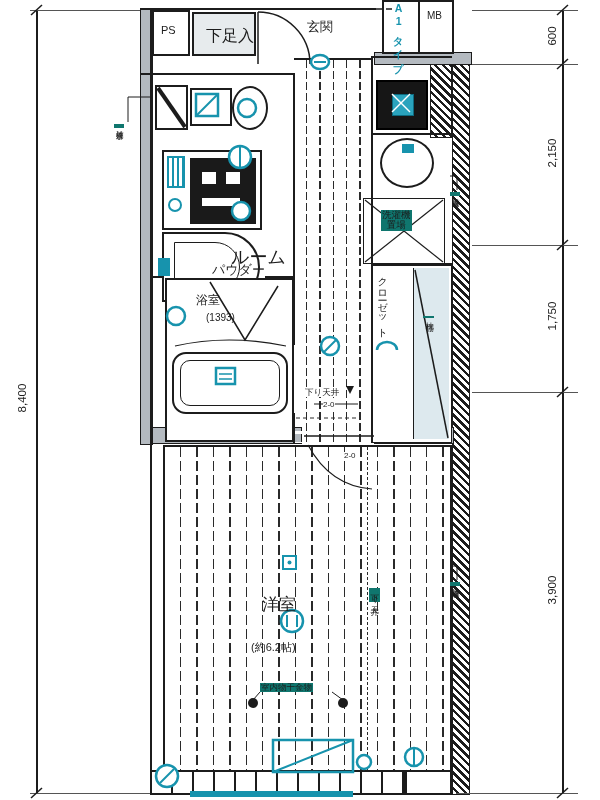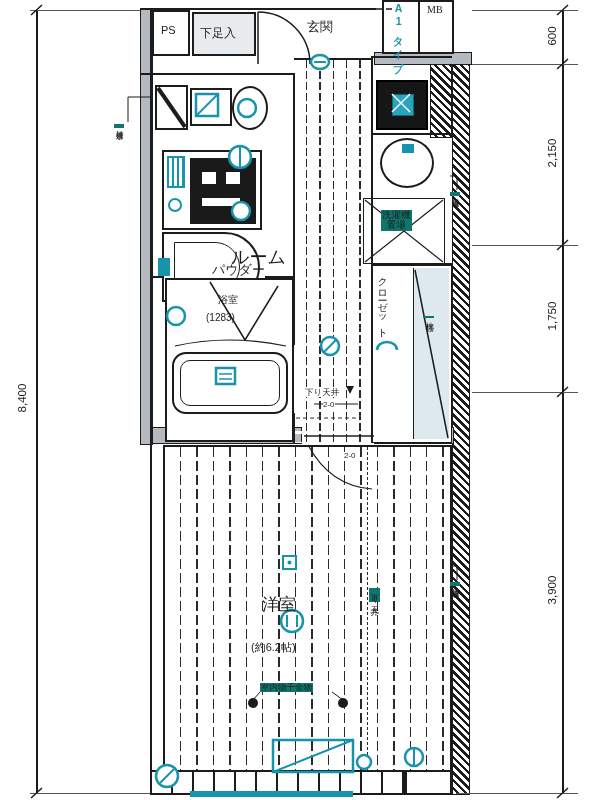--- a/index.html
+++ b/index.html
@@ -40,26 +40,26 @@
   <div class="wallgray" style="left:374px;top:52px;width:98px;height:13px;"></div>
   <div class="hatch" style="left:452px;top:64px;width:18px;height:731px;"></div>
   <div class="hatch" style="left:430px;top:64px;width:22px;height:74px;"></div>
   <div class="hatch" style="left:432px;top:748px;width:20px;height:47px;"></div>
   <div class="wallgray" style="left:152px;top:427px;width:150px;height:17px;"></div>
   <div class="wallgray" style="left:374px;top:427px;width:80px;height:17px;"></div>
 
   <div class="room" style="left:152px;top:10px;width:38px;height:46px;"></div>
   <div class="lbl" style="left:161px;top:24px;font-size:11px;">PS</div>
   <div class="room" style="left:192px;top:12px;width:64px;height:44px;background:#e7ebed;"></div>
-  <div class="lbl" style="left:200px;top:27px;font-size:12px;">下足入</div>
+  <div class="lbl" style="left:206px;top:27px;font-size:16px;">下足入</div>
   <div class="lbl" style="left:307px;top:20px;font-size:13px;">玄関</div>
   <div class="room" style="left:382px;top:0;width:38px;height:54px;"></div>
   <div class="lbl vtext teal" style="left:392px;top:2px;font-size:10.5px;font-weight:bold;">A1タイプ</div>
   <div class="room" style="left:418px;top:0;width:36px;height:54px;"></div>
-  <div class="lbl" style="left:427px;top:4px;font-size:10px;font-family:Liberation Serif, serif;">MB</div>
+  <div class="lbl" style="left:427px;top:10px;font-size:10px;">MB</div>
 
   <div class="abs boards" style="left:294px;top:60px;width:78px;height:383px;"></div>
 
   <div class="hline" style="left:140px;top:73px;width:154px;"></div>
   <div class="vline" style="left:293px;top:73px;height:272px;"></div>
   <div class="vline" style="left:293px;top:413px;height:30px;"></div>
   <div class="vline" style="left:371px;top:56px;height:387px;"></div>
   <div class="hline" style="left:372px;top:56px;width:80px;"></div>
   <div class="hline" style="left:372px;top:133px;width:80px;"></div>
   <div class="hline" style="left:372px;top:263px;width:80px;"></div>
@@ -79,22 +79,22 @@
     <div class="abs" style="left:4px;top:46px;width:14px;height:14px;border:2px solid #1793ad;border-radius:50%;"></div>
   </div>
   <div class="abs" style="left:162px;top:232px;width:98px;height:70px;border:2px solid #1c1c1c;border-radius:0 40px 40px 0;background:#fff;">
     <div class="abs" style="left:10px;top:8px;width:66px;height:50px;border:1.5px solid #1c1c1c;border-radius:0 30px 30px 0;"></div>
     <div class="abs" style="left:-6px;top:24px;width:12px;height:18px;background:#1793ad;"></div>
   </div>
   <div class="lbl" style="left:212px;top:231px;font-size:13px;margin-top:32px;">パウダー</div>
   <div class="lbl" style="left:231px;top:248px;font-size:18px;">ルーム</div>
 
   <div class="room" style="left:165px;top:278px;width:129px;height:164px;"></div>
-  <div class="lbl" style="left:218px;top:294px;font-size:10px;">浴室</div>
-  <div class="lbl" style="left:206px;top:312px;font-size:10px;">(1283)</div>
+  <div class="lbl" style="left:196px;top:294px;font-size:12px;">浴室</div>
+  <div class="lbl" style="left:206px;top:312px;font-size:10px;">(1393)</div>
   <div class="abs" style="left:172px;top:352px;width:116px;height:62px;border:2px solid #1c1c1c;border-radius:14px;background:#fff;">
     <div class="abs" style="left:6px;top:6px;width:100px;height:46px;border:1.5px solid #1c1c1c;border-radius:10px;"></div>
   </div>
 
   <div class="abs" style="left:376px;top:80px;width:52px;height:50px;background:#161616;border:2px solid #000;">
     <div class="abs" style="left:14px;top:12px;width:22px;height:22px;background:#2aa3bd;border:1.5px solid #0d6b80;"></div>
   </div>
   <div class="abs" style="left:380px;top:138px;width:54px;height:50px;border:2px solid #1c1c1c;border-radius:50%;background:#fff;">
     <div class="abs" style="left:20px;top:4px;width:12px;height:9px;background:#1793ad;"></div>
   </div>

